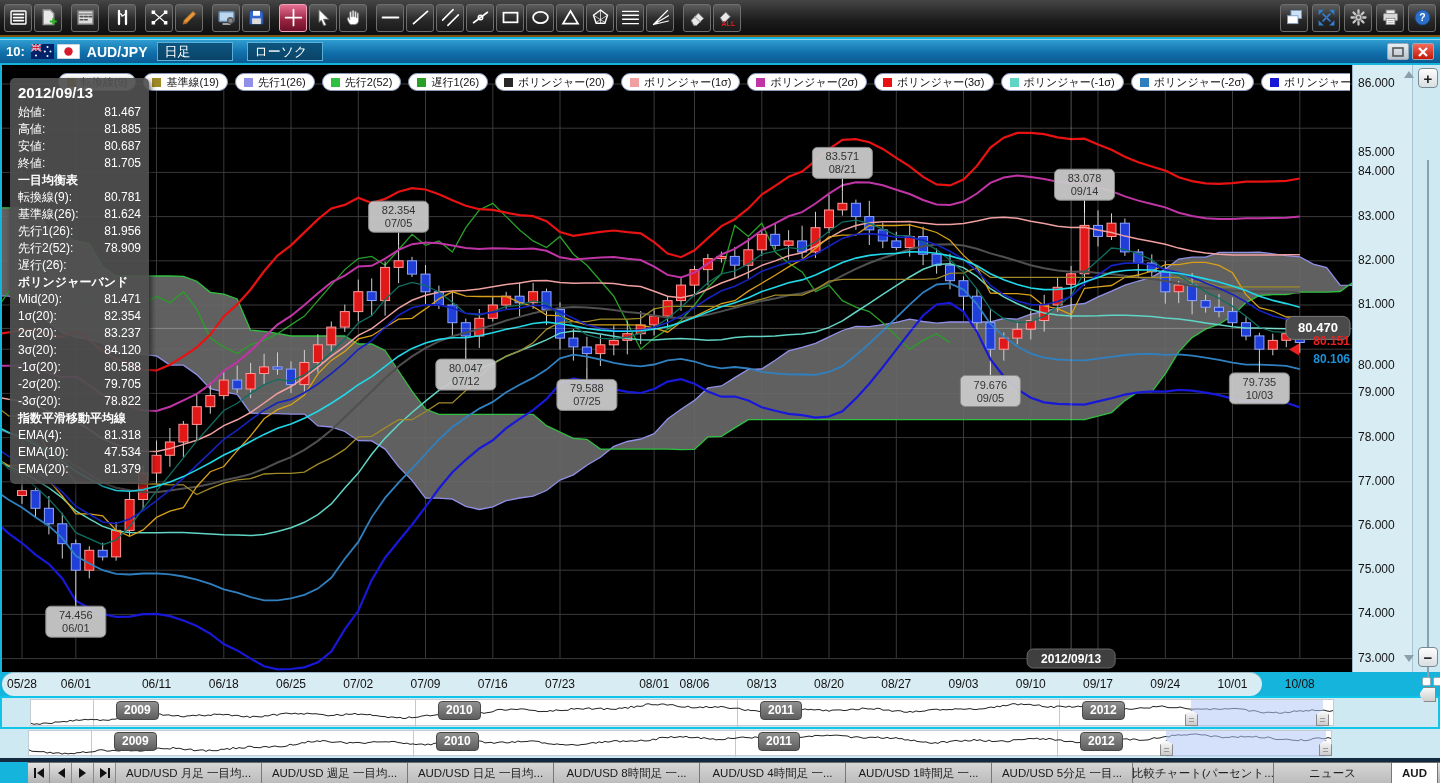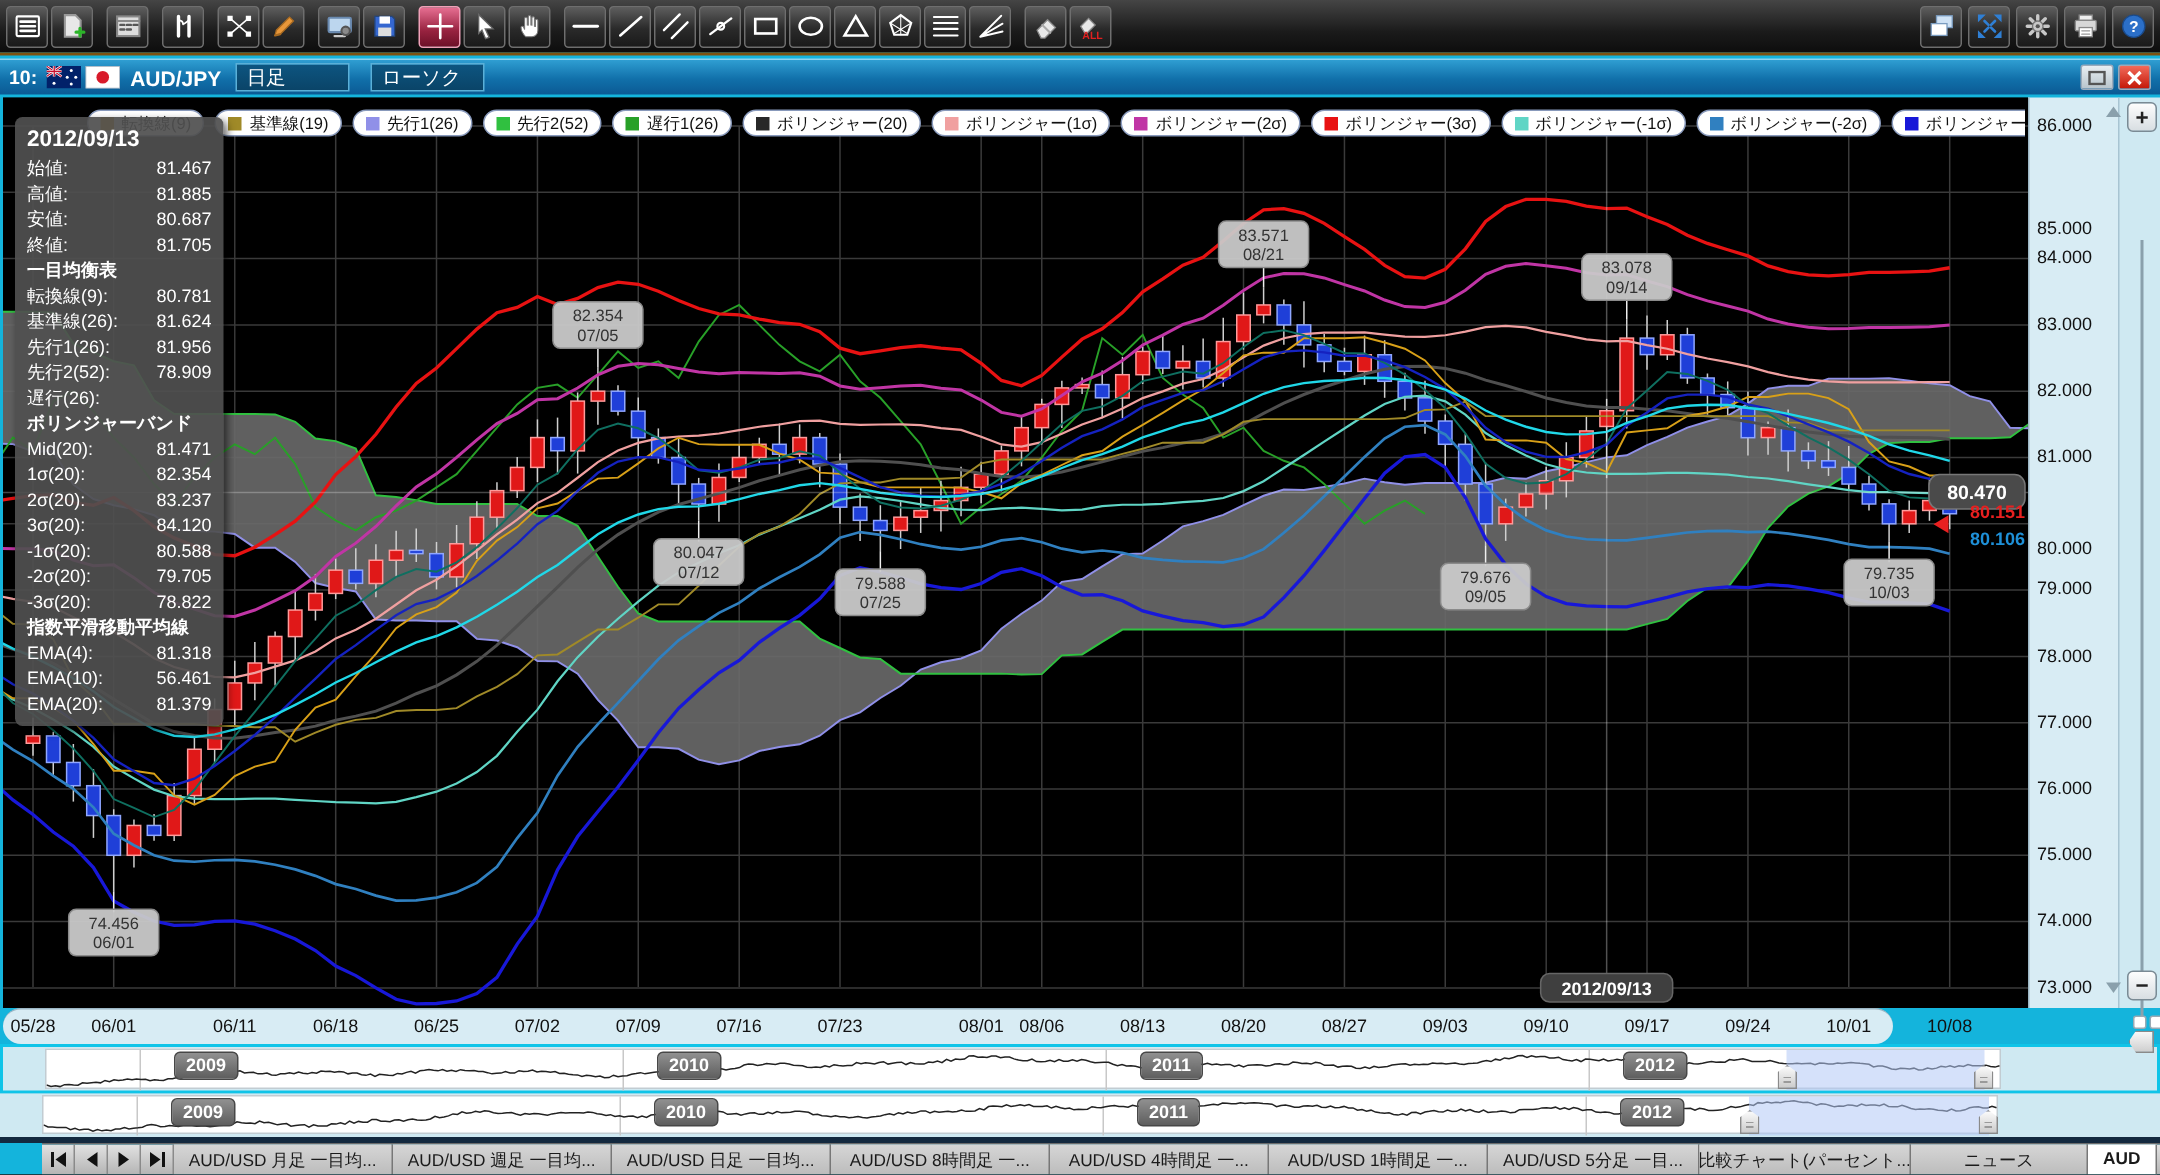--- a/index.html
+++ b/index.html
@@ -735,21 +735,21 @@
         <span>-3σ(20):</span>
         <span>78.822</span>
       </div>
       <div class="tt-sec">指数平滑移動平均線</div>
       <div class="tt-row">
         <span>EMA(4):</span>
         <span>81.318</span>
       </div>
       <div class="tt-row">
         <span>EMA(10):</span>
-        <span>56.461</span>
+        <span>47.534</span>
       </div>
       <div class="tt-row">
         <span>EMA(20):</span>
         <span>81.379</span>
       </div>
     </div>
 
   <div class="price-axis" id="paxis">
       <div class="paxis-label" style="top: 11px;">86.000</div>
       <div class="paxis-label" style="top: 55.2px; margin-top: 25px;">85.000</div>

